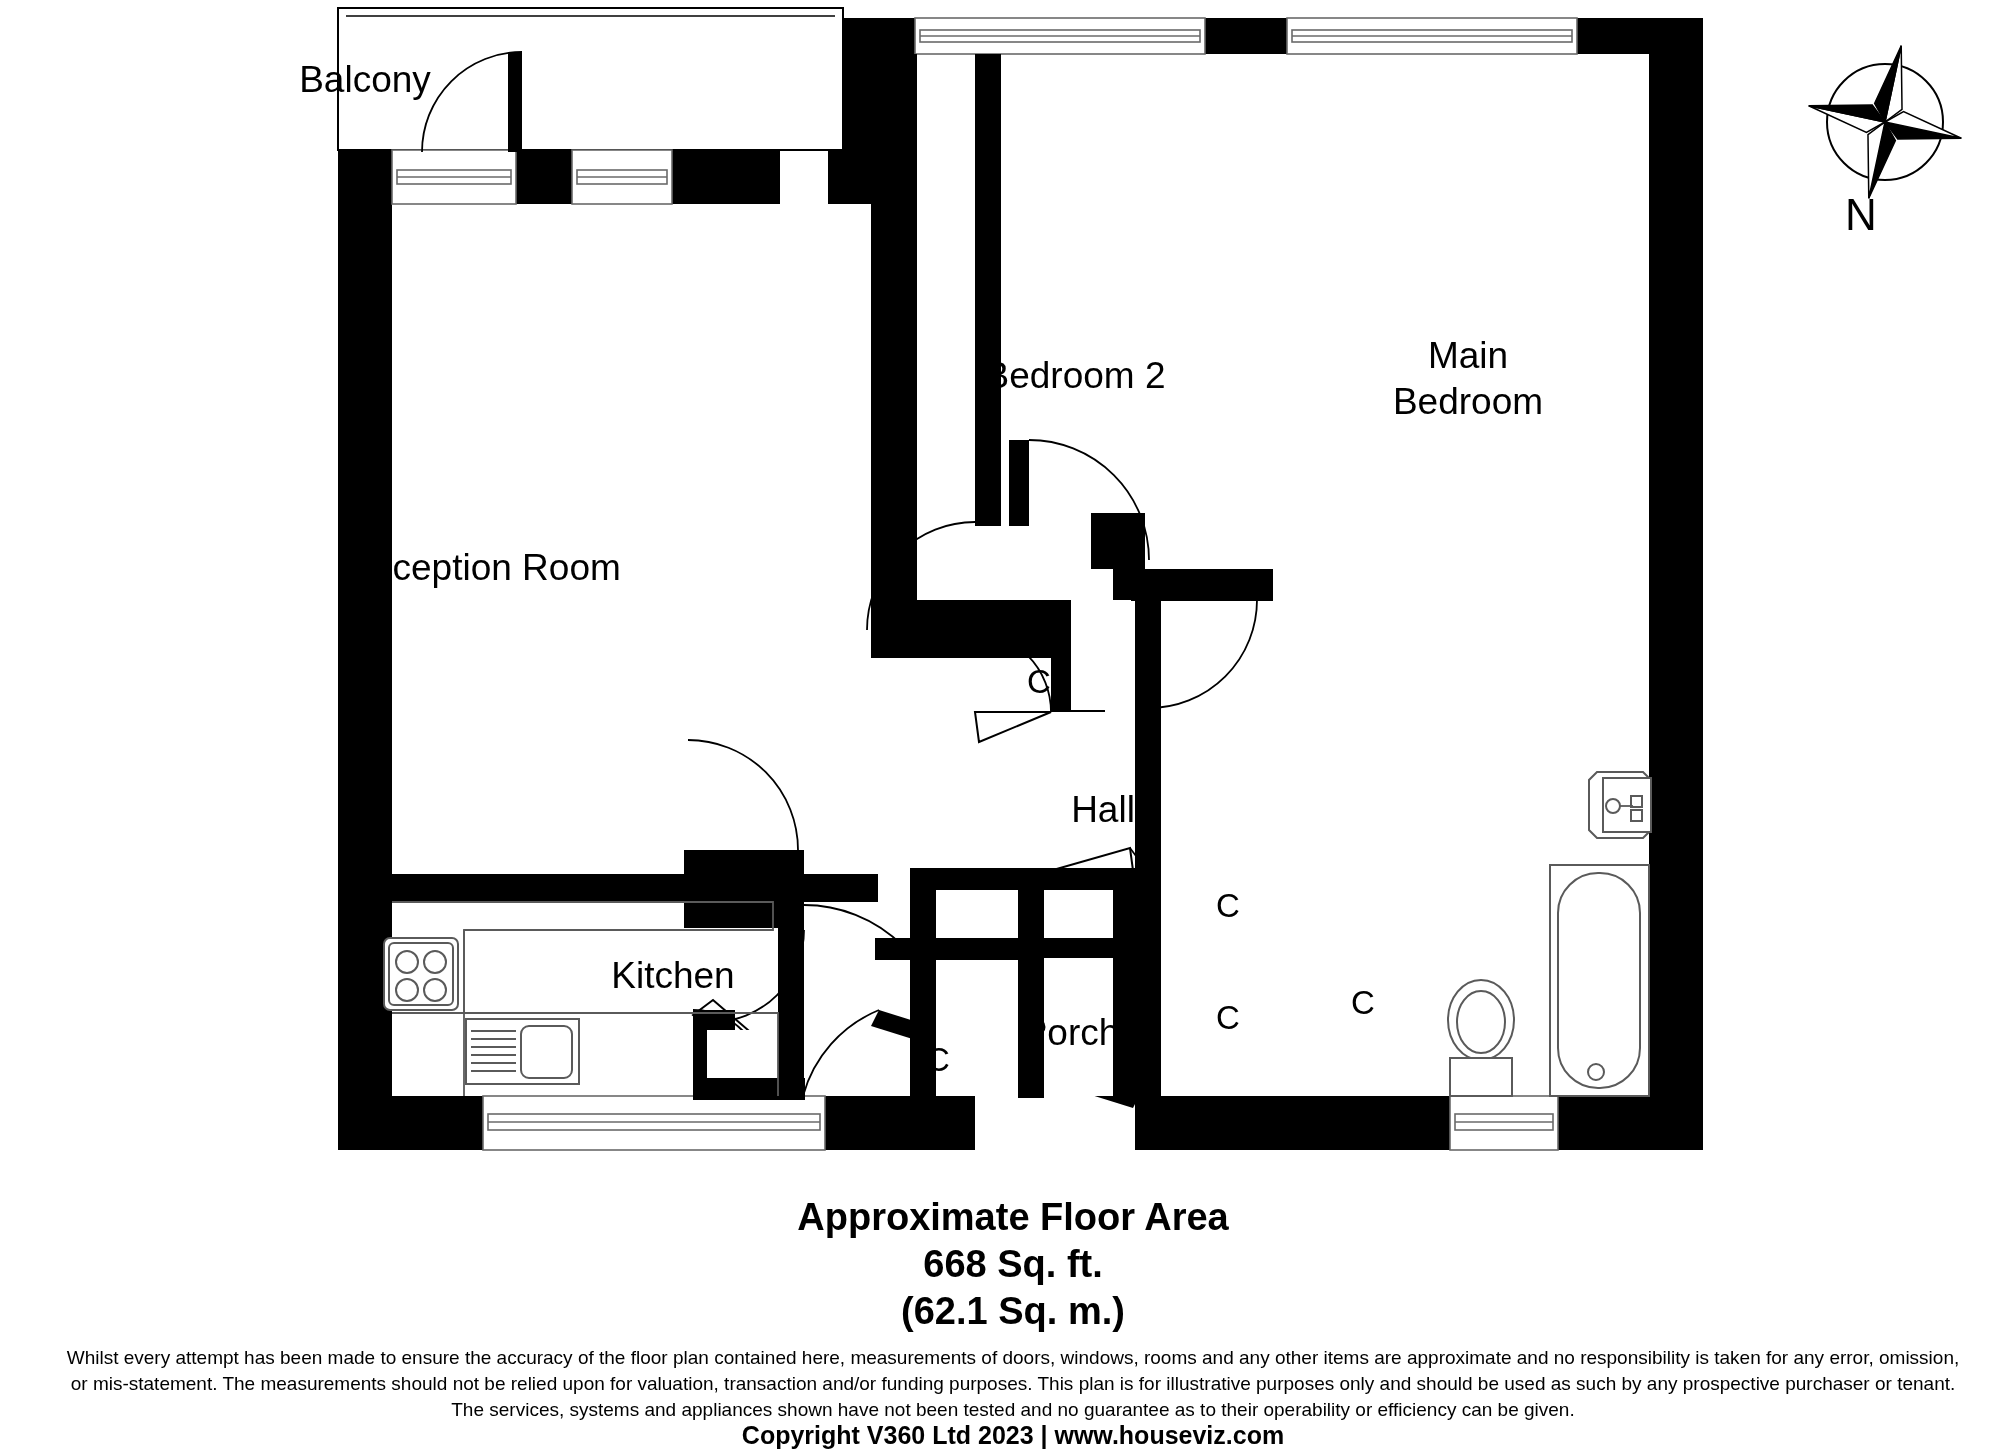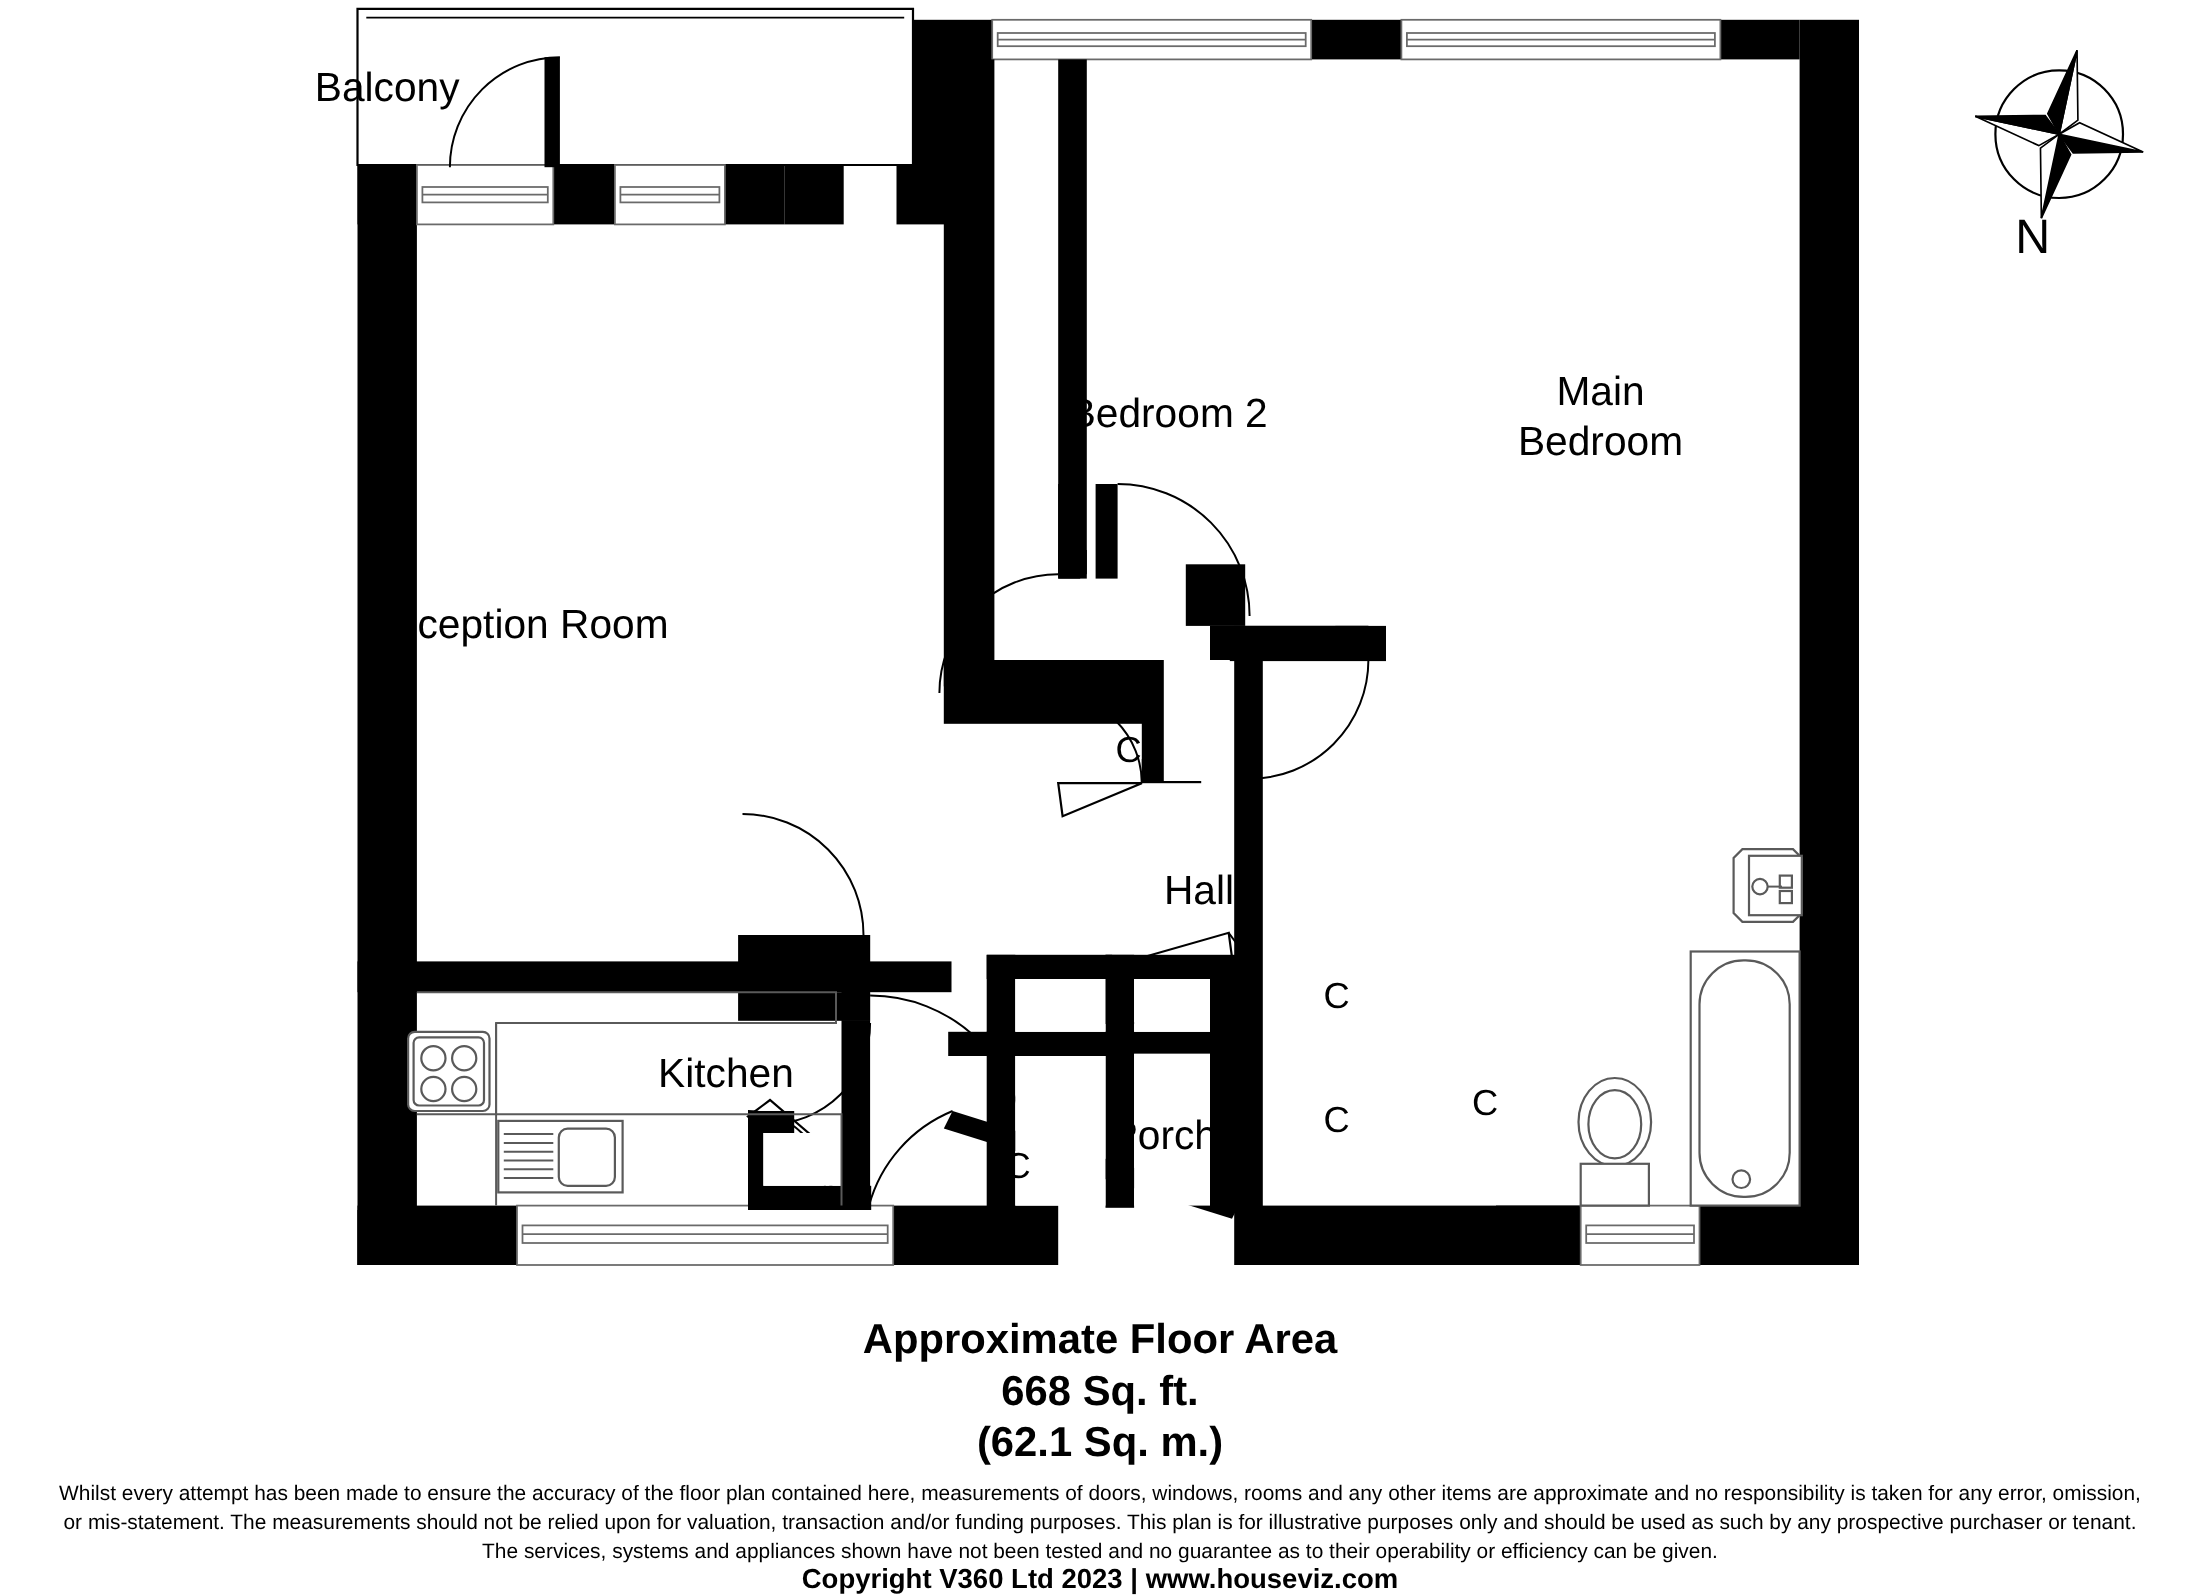--- a/index.html
+++ b/index.html
@@ -11,21 +11,21 @@
   body {
     width: 2000px;
     height: 1450px;
     font-family: "Liberation Sans", sans-serif;
     color: #000000;
     position: relative;
     overflow: hidden;
   }
   #plan-root {
     position: absolute;
-    left: 0; top: 0;
+    left: 13px; top: 0;
     width: 1708px;
     height: 1450px;
   }
   svg#floorplan-svg {
     display: block;
     width: 2000px;
     height: 1450px;
   }
   .wall { fill: #000000; }
   .thin { fill: none; stroke: #000000; stroke-width: 2; }

